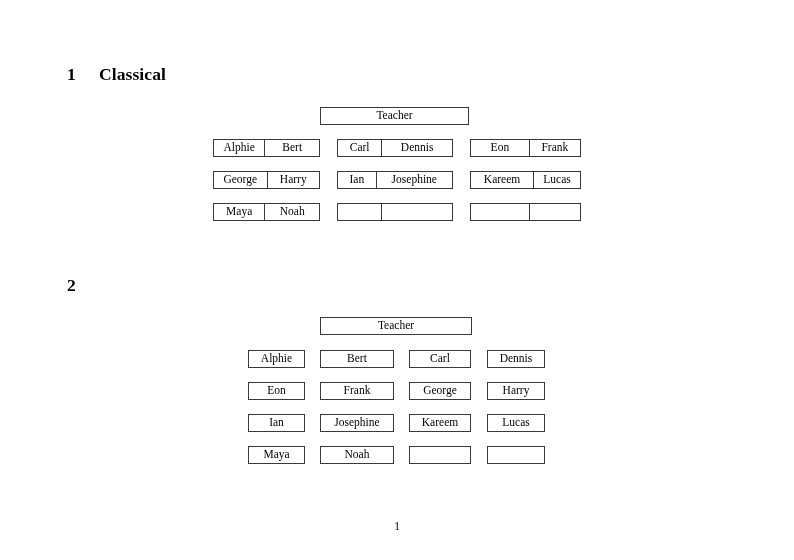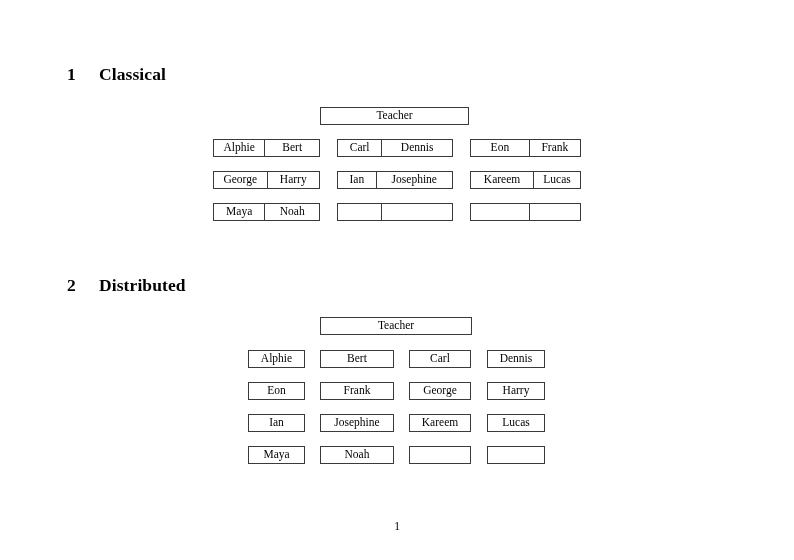--- a/index.html
+++ b/index.html
@@ -170,21 +170,20 @@
     <span class="cell"></span>
     <span class="cell"></span>
   </div>
   <div class="box classical-group classical-row-2 cg-col-2 split-53">
     <span class="cell"></span>
     <span class="cell"></span>
   </div>
 
   <div class="section-heading" id="heading-distributed">
     <span class="section-num">2</span>
-    <span>Distributed</span>
   </div>
 
   <div class="box teacher-box" id="distributed-teacher">
     <span class="cell" style="width:100%">Teacher</span>
   </div>
 
   <div class="box dist-box dist-row-0 dist-col-0">
     <span class="cell" style="width:100%">Alphie</span>
   </div>
   <div class="box dist-box dist-row-0 dist-col-1">

